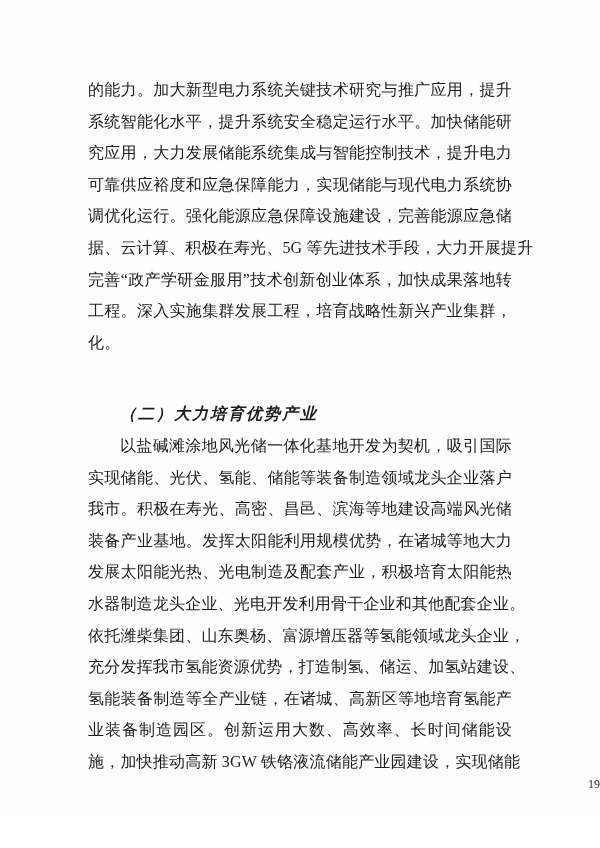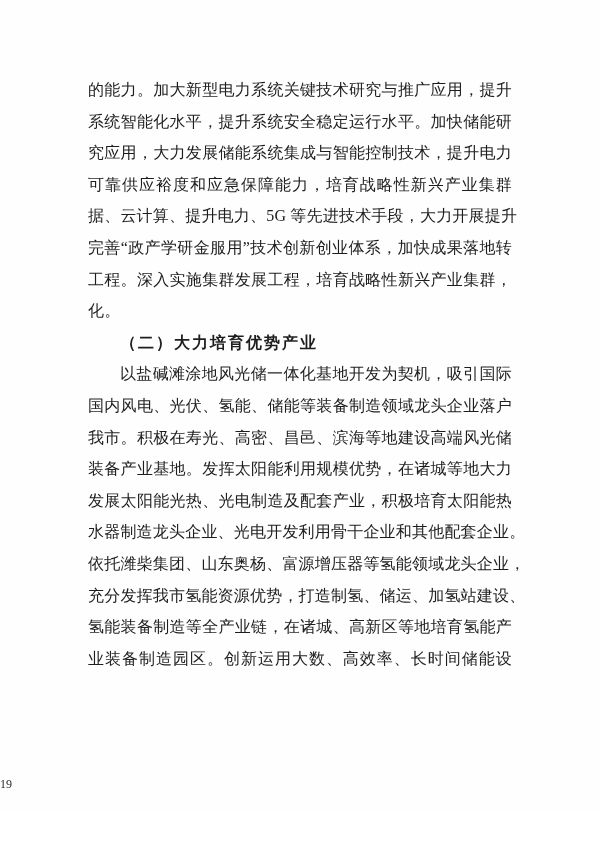--- a/index.html
+++ b/index.html
@@ -32,55 +32,59 @@
     text-justify: inter-character;
     letter-spacing: 0.2px;
   }
   .line.para-end,
   .line.heading {
     text-align: left;
     text-align-last: left;
   }
   .line.heading {
     text-indent: 2em;
+    font-style: italic;
     font-weight: 600;
     letter-spacing: 2px;
+    margin-top: 40px;
   }
   .line.para-start {
     text-indent: 2em;
   }
   .page-number {
     position: absolute;
     left: 0;
     top: 777px;
     width: 100%;
-    text-align: left;
+    text-align: right;
     font-size: 12px;
     color: #2a2a2a;
   }
 </style>
 </head>
 <body>
 
 <div class="page">
   <div class="text-block">
     <div class="line body">的能力。加大新型电力系统关键技术研究与推广应用，提升</div>
     <div class="line body">系统智能化水平，提升系统安全稳定运行水平。加快储能研</div>
     <div class="line body">究应用，大力发展储能系统集成与智能控制技术，提升电力</div>
-    <div class="line body">可靠供应裕度和应急保障能力，培育战略性新兴产业集群</div>
-    <div class="line body">据、云计算、提升电力、5G 等先进技术手段，大力开展提升</div>
+    <div class="line body">可靠供应裕度和应急保障能力，实现储能与现代电力系统协</div>
+    <div class="line body">调优化运行。强化能源应急保障设施建设，完善能源应急储</div>
+    <div class="line body">据、云计算、积极在寿光、5G 等先进技术手段，大力开展提升</div>
     <div class="line body">完善“政产学研金服用”技术创新创业体系，加快成果落地转</div>
     <div class="line body">工程。深入实施集群发展工程，培育战略性新兴产业集群，</div>
     <div class="line para-end">化。</div>
     <div class="line heading">（二）大力培育优势产业</div>
     <div class="line para-start">以盐碱滩涂地风光储一体化基地开发为契机，吸引国际</div>
-    <div class="line body">国内风电、光伏、氢能、储能等装备制造领域龙头企业落户</div>
+    <div class="line body">实现储能、光伏、氢能、储能等装备制造领域龙头企业落户</div>
     <div class="line body">我市。积极在寿光、高密、昌邑、滨海等地建设高端风光储</div>
     <div class="line body">装备产业基地。发挥太阳能利用规模优势，在诸城等地大力</div>
     <div class="line body">发展太阳能光热、光电制造及配套产业，积极培育太阳能热</div>
     <div class="line body">水器制造龙头企业、光电开发利用骨干企业和其他配套企业。</div>
     <div class="line body">依托潍柴集团、山东奥杨、富源增压器等氢能领域龙头企业，</div>
     <div class="line body">充分发挥我市氢能资源优势，打造制氢、储运、加氢站建设、</div>
     <div class="line body">氢能装备制造等全产业链，在诸城、高新区等地培育氢能产</div>
     <div class="line body">业装备制造园区。创新运用大数、高效率、长时间储能设</div>
+    <div class="line body">施，加快推动高新 3GW 铁铬液流储能产业园建设，实现储能</div>
   </div>
   <div class="page-number">19</div>
 </div>
 
 </body></html>

